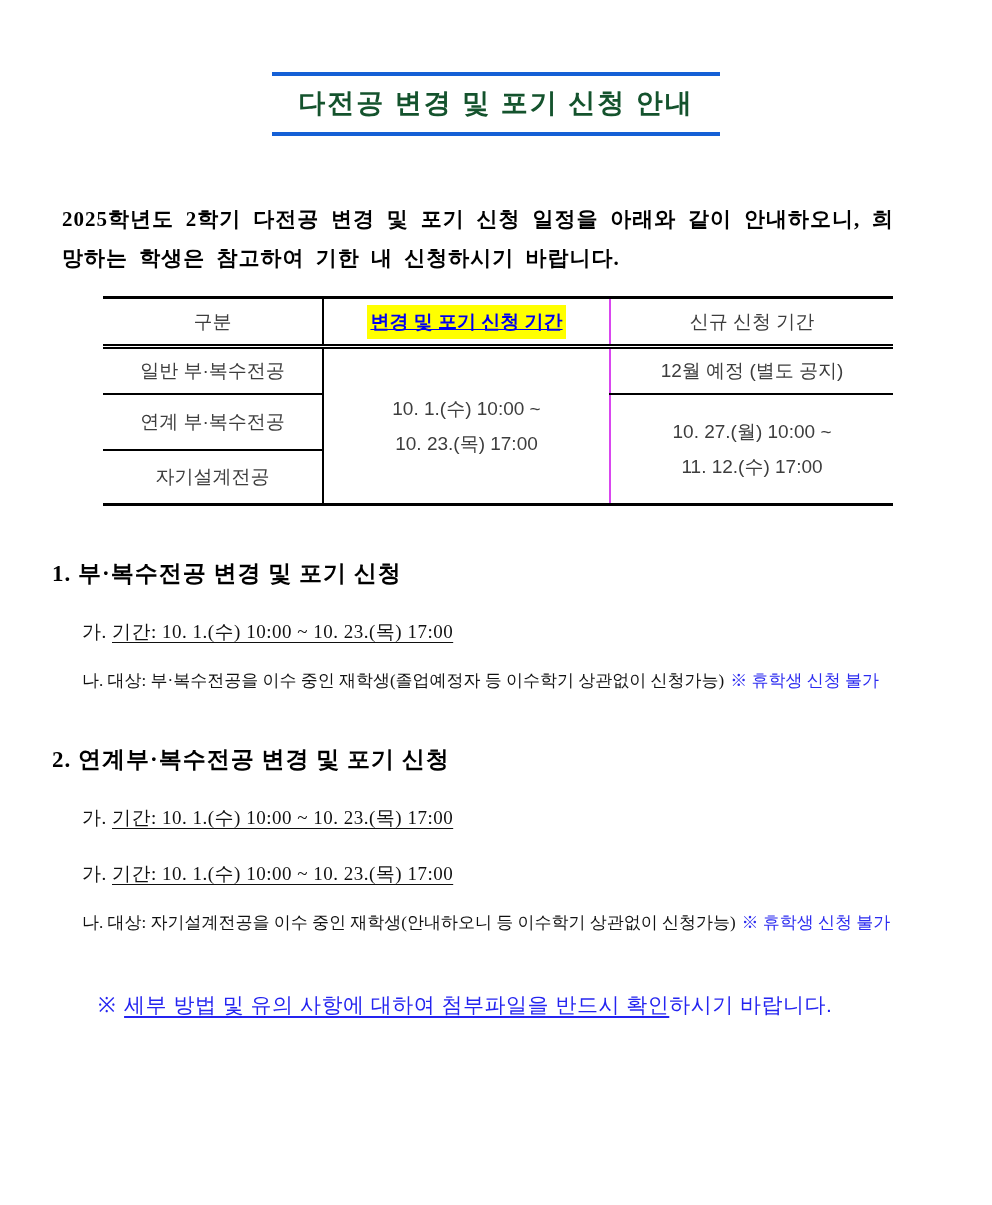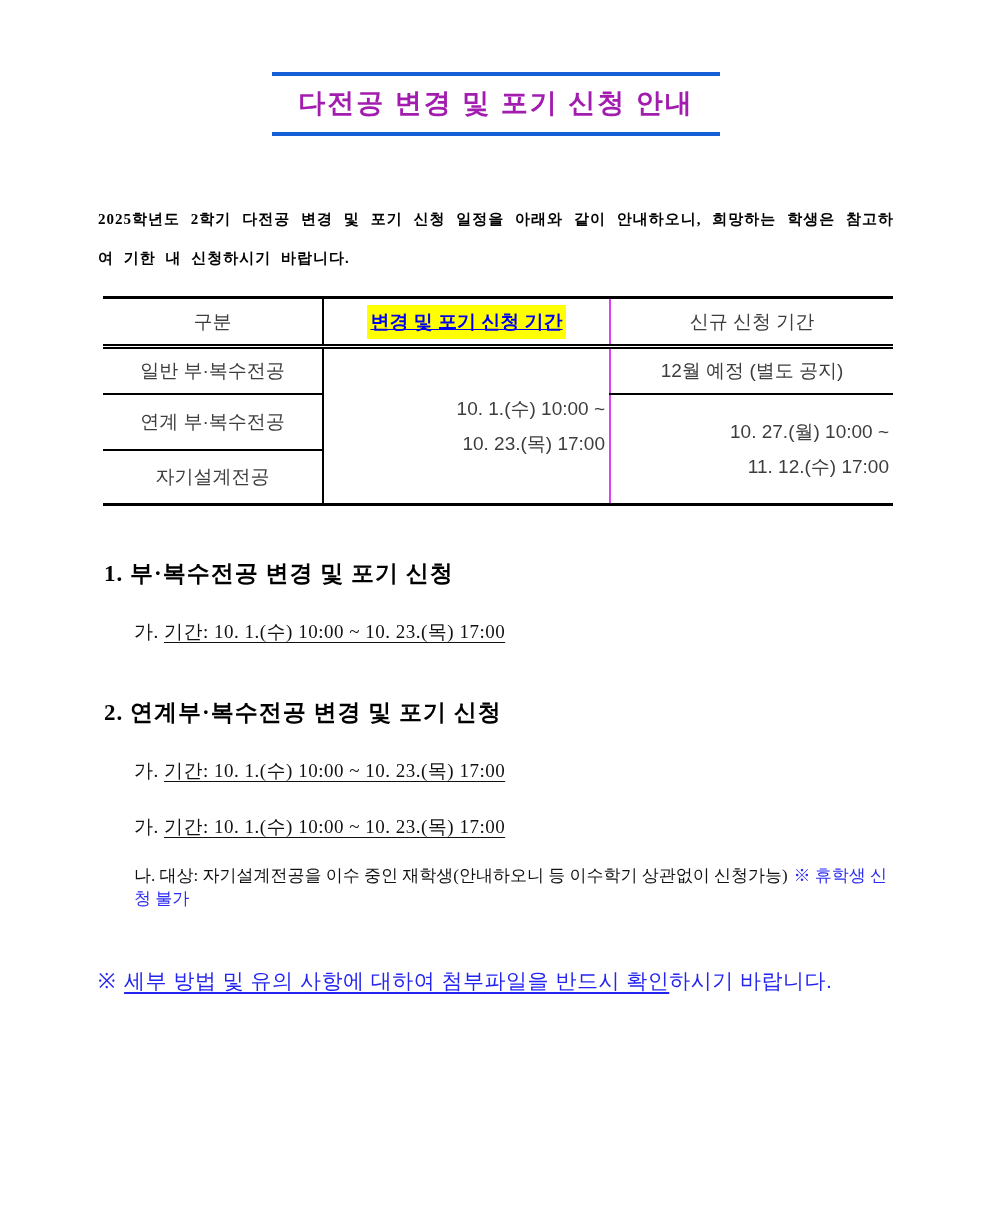--- a/index.html
+++ b/index.html
@@ -20,27 +20,27 @@
     border-top: 4px solid #1560D6;
     border-bottom: 4px solid #1560D6;
     padding: 9px 0 11px 0;
     text-align: center;
   }
   .title-block h1 {
     font-family: "Liberation Sans", sans-serif;
     font-size: 27px;
     font-weight: bold;
     letter-spacing: 2px;
-    color: #a21caf;
+    color: #14532d;
   }
 
   
   .intro {
-    margin: 64px 98px 0 98px;
-    font-size: 15px;
+    margin: 64px 98px 0 62px;
+    font-size: 21px;
     font-weight: bold;
     line-height: 39px;
     text-align: justify;
     word-spacing: 5px;
     letter-spacing: 1px;
     color: #000000;
   }
 
   
   .schedule-table {
@@ -63,32 +63,32 @@
   .schedule-table .c1 { width: 220px; text-align: center; }
   .schedule-table .c2 { width: 287px; }
   .schedule-table .c3 { width: 283px; }
   .v-right { border-right: 2px solid #000; }
   .v-left  { border-left: 2px solid #d946ef; }
   .header-row th { height: 49px; border-bottom: 5px double #000; }
   .row-sep { border-bottom: 2px solid #000; }
   .r1 td { height: 47px; }
   .r2 td { height: 56px; }
   .r3 td { height: 55px; }
-  .two-line span { display: block; line-height: 35px; text-align: right; }
+  .two-line span { display: block; line-height: 35px; }
   .hl {
     display: inline-block;
     background: #FFFF00;
     color: #0000F0;
     font-weight: bold;
     text-decoration: underline;
     padding: 4px 3px;
   }
 
   
-  .section { margin-left: 104px; margin-right: 90px; }
+  .section { margin-left: 52px; margin-right: 90px; }
   .section h2 {
     margin-top: 52px;
     font-size: 23px;
     font-weight: bold;
     letter-spacing: 1px;
     color: #000000;
     font-family: "Liberation Serif", serif;
   }
   .sub-line {
     margin-top: 30px;
@@ -148,20 +148,21 @@
     </tr>
     <tr class="r3">
       <td class="c1 v-right">자기설계전공</td>
     </tr>
   </tbody>
 </table>
 
 <div class="section">
   <h2>1. 부·복수전공 변경 및 포기 신청</h2>
   <p class="sub-line"><span>가.</span> <span class="underlined">기간: 10. 1.(수) 10:00 ~ 10. 23.(목) 17:00</span></p>
+  <p class="sub-line target"><span>나.</span> <span>대상: 부·복수전공을 이수 중인 재학생(졸업예정자 등 이수학기 상관없이 신청가능)</span><span class="blue-note">※ 휴학생 신청 불가</span></p>
 </div>
 
 <div class="section">
   <h2>2. 연계부·복수전공 변경 및 포기 신청</h2>
   <p class="sub-line"><span>가.</span> <span class="underlined">기간: 10. 1.(수) 10:00 ~ 10. 23.(목) 17:00</span></p>
 </div>
 
 <div class="section">
   <p class="sub-line"><span>가.</span> <span class="underlined">기간: 10. 1.(수) 10:00 ~ 10. 23.(목) 17:00</span></p>
   <p class="sub-line target"><span>나.</span> <span>대상: 자기설계전공을 이수 중인 재학생(안내하오니 등 이수학기 상관없이 신청가능)</span><span class="blue-note">※ 휴학생 신청 불가</span></p>

